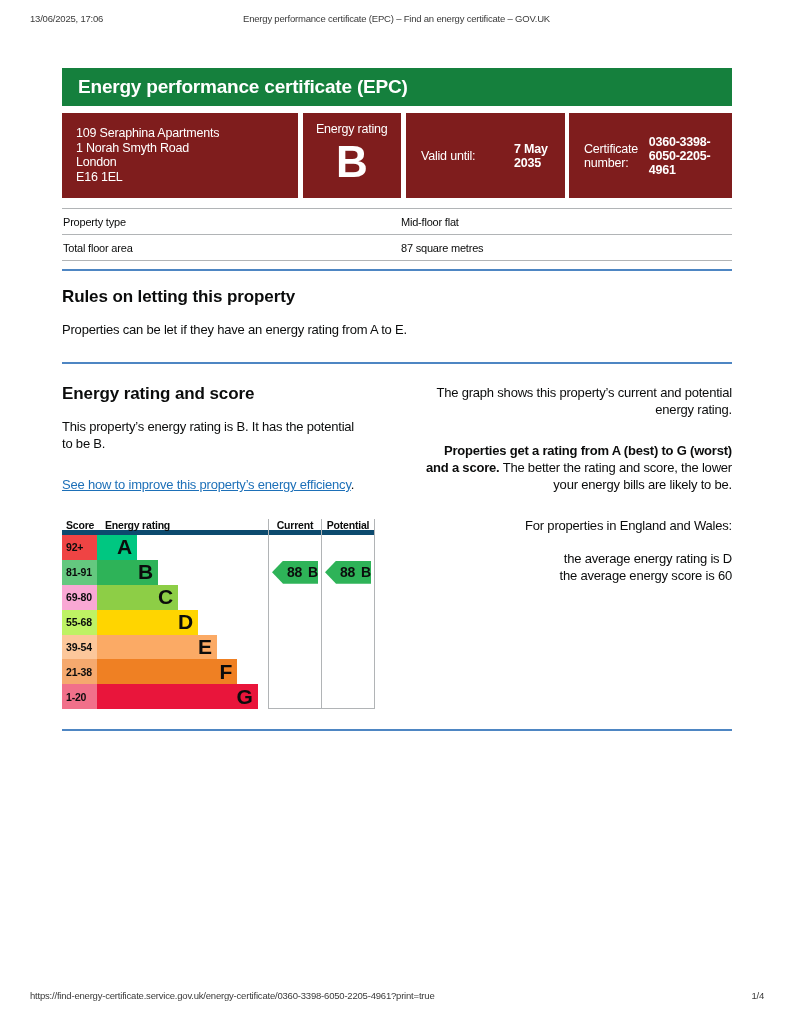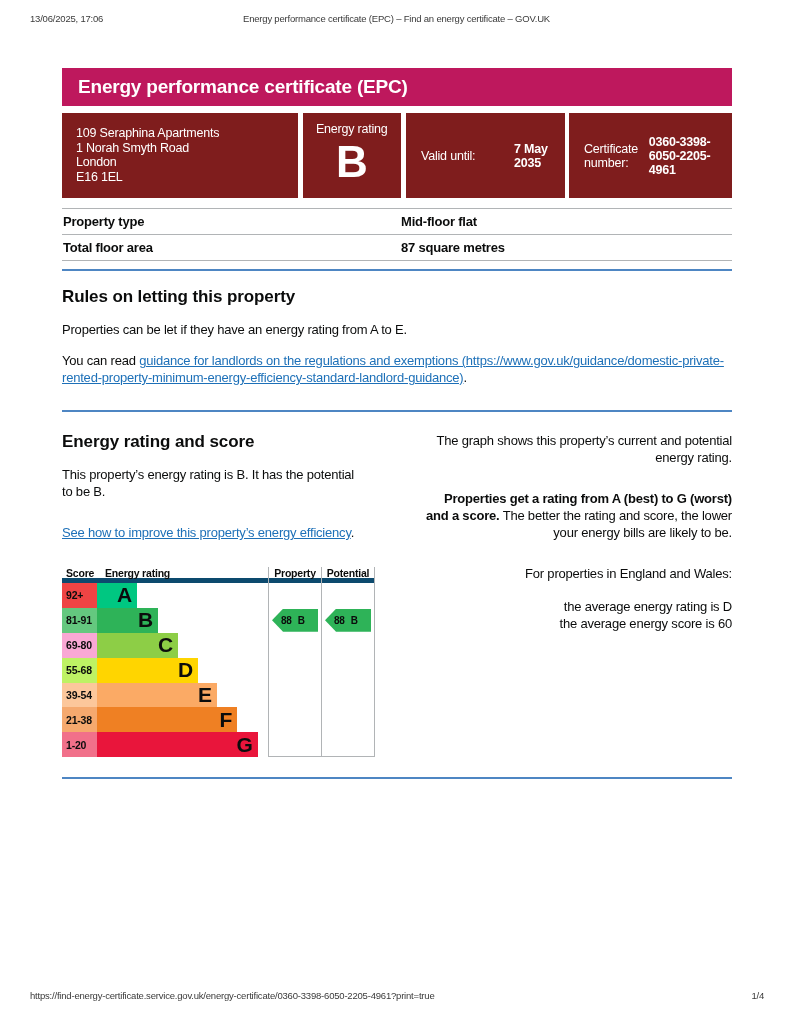--- a/index.html
+++ b/index.html
@@ -14,37 +14,37 @@
   .ph-left{position:absolute;left:0;top:0;}
   .ph-center{position:absolute;left:50%;transform:translateX(-50%);top:0;white-space:nowrap;}
   .print-footer{position:absolute;top:990px;left:30px;right:29px;height:14px;
     font-size:9.5px;color:#3a3a3a;}
   .pf-left{position:absolute;left:0;top:0;}
   .pf-right{position:absolute;right:0;top:0;}
 
   .content{position:absolute;left:62px;top:68px;width:670px;}
 
   
-  .banner{height:38px;background:#be185d;display:flex;align-items:center;}
+  .banner{height:38px;background:#15803d;display:flex;align-items:center;}
   .banner h1{margin:0;padding:0 0 0 16px;color:#ffffff;font-size:19px;font-weight:bold;}
 
   
   .summary-row{margin-top:7px;height:85px;display:flex;gap:5px;}
   .box{background:#7f1d1d;color:#ffffff;box-sizing:border-box;}
   .address-box{width:243px;padding:13px 10px 0 14px;font-size:12.5px;line-height:14.5px;}
   .rating-box{width:102px;display:flex;flex-direction:column;align-items:center;padding-top:9px;}
   .rating-label{font-size:12.5px;}
   .rating-value{font-size:44px;font-weight:bold;line-height:48px;margin-top:2px;}
   .right-stack{flex:1;display:flex;gap:4px;}
   .kv-box{flex:1;display:flex;align-items:center;padding-left:15px;font-size:12.5px;}
   .kv-label{width:117px;}
   .kv-value{font-weight:bold;}
 
   
-  .prop-table{margin-top:10px;font-size:13px;font-weight:bold;}
+  .prop-table{margin-top:10px;font-size:11px;}
   .prop-row{display:flex;align-items:center;height:25px;border-bottom:1px solid #b1b4b6;}
   .prop-row:first-child{border-top:1px solid #b1b4b6;}
   .prop-label{width:338px;padding-left:1px;}
 
   .section-rule{border:none;height:2px;background:#4e86c3;margin:0;}
   .rule1{margin-top:8px;}
   .rule2{margin-top:24px;}
   .rule3{margin-top:20px;}
 
   h2{margin:16px 0 0;font-size:17px;font-weight:bold;letter-spacing:-0.1px;}
@@ -74,22 +74,22 @@
   .bar-track{flex:1;position:relative;}
   .bar{height:100%;box-sizing:border-box;display:flex;align-items:center;justify-content:flex-end;
     padding-right:5px;font-size:21px;font-weight:bold;color:#0b0c0c;}
   .arrow-col{box-sizing:border-box;border-left:1px solid #b1b4b6;display:flex;flex-direction:column;}
   .col-current{width:53px;}
   .col-potential{width:54px;border-right:1px solid #b1b4b6;}
   .arrow-col .chart-head{justify-content:center;}
   .arrow-area{flex:1;position:relative;border-bottom:1px solid #b1b4b6;}
   .arrow{position:absolute;left:3px;width:46px;height:23px;
     clip-path:polygon(0 50%,24% 0,100% 0,100% 100%,24% 100%);
-    display:flex;align-items:center;justify-content:flex-start;gap:6px;padding-left:9px;
-    box-sizing:border-box;font-size:10px;font-weight:bold;color:#0b0c0c;}
+    display:flex;align-items:center;justify-content:flex-end;gap:6px;padding-left:9px;
+    box-sizing:border-box;font-size:14px;font-weight:bold;color:#0b0c0c;}
 </style>
 </head>
 <body>
 
 <div class="print-header">
   <span class="ph-left">13/06/2025, 17:06</span>
   <span class="ph-center">Energy performance certificate (EPC) – Find an energy certificate – GOV.UK</span>
 </div>
 
 <div class="content">
@@ -130,21 +130,20 @@
       <div class="prop-label">Total floor area</div>
       <div class="prop-value">87 square metres</div>
     </div>
   </div>
 
   <hr class="section-rule rule1">
 
   <section>
     <h2>Rules on letting this property</h2>
     <p>Properties can be let if they have an energy rating from A to E.</p>
-    <p><span>You can read </span><a>guidance for landlords on the regulations and exemptions (https://www.gov.uk/guidance/domestic-private-rented-property-minimum-energy-efficiency-standard-landlord-guidance)</a><span>.</span></p>
   </section>
 
   <hr class="section-rule rule2">
 
   <section class="two-col">
     <div class="col-left">
       <h2>Energy rating and score</h2>
       <p>This property’s energy rating is B. It has the potential to be B.</p>
       <p class="gap-lg"><a>See how to improve this property’s energy efficiency</a><span>.</span></p>
 
@@ -193,21 +192,21 @@
               </div>
               <div class="band-row">
                 <div class="score-cell" style="background: rgb(241, 112, 138);">1-20</div>
                 <div class="bar-track">
                   <div class="bar" style="width: 94%; background: rgb(233, 21, 59);">G</div>
                 </div>
               </div>
             </div>
         </div>
         <div class="arrow-col col-current">
-          <div class="chart-head">Property</div>
+          <div class="chart-head">Current</div>
           <div class="arrow-area">
             <div class="arrow" id="current-arrow" style="background: rgb(46, 179, 88); top: 25.85px;">
               <span>88</span>
                 <span>B</span>
             </div>
           </div>
         </div>
         <div class="arrow-col col-potential">
           <div class="chart-head">Potential</div>
           <div class="arrow-area">

